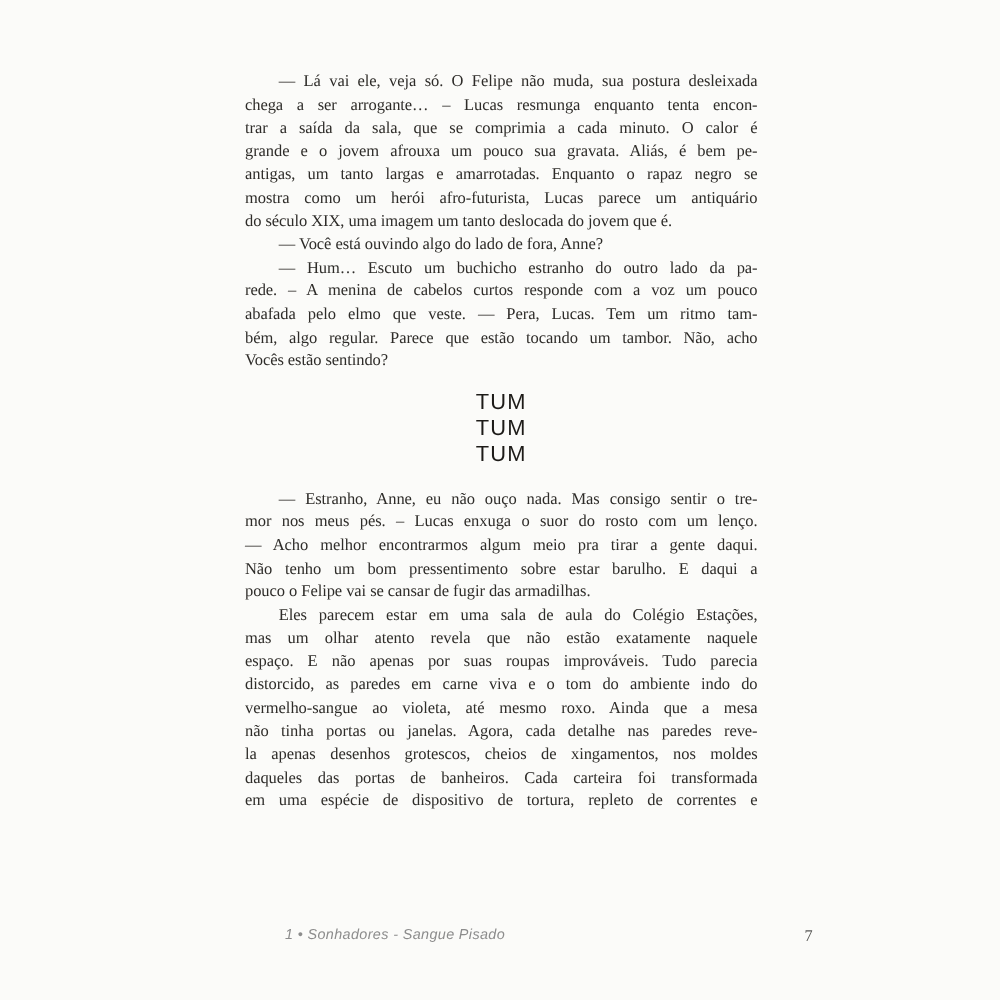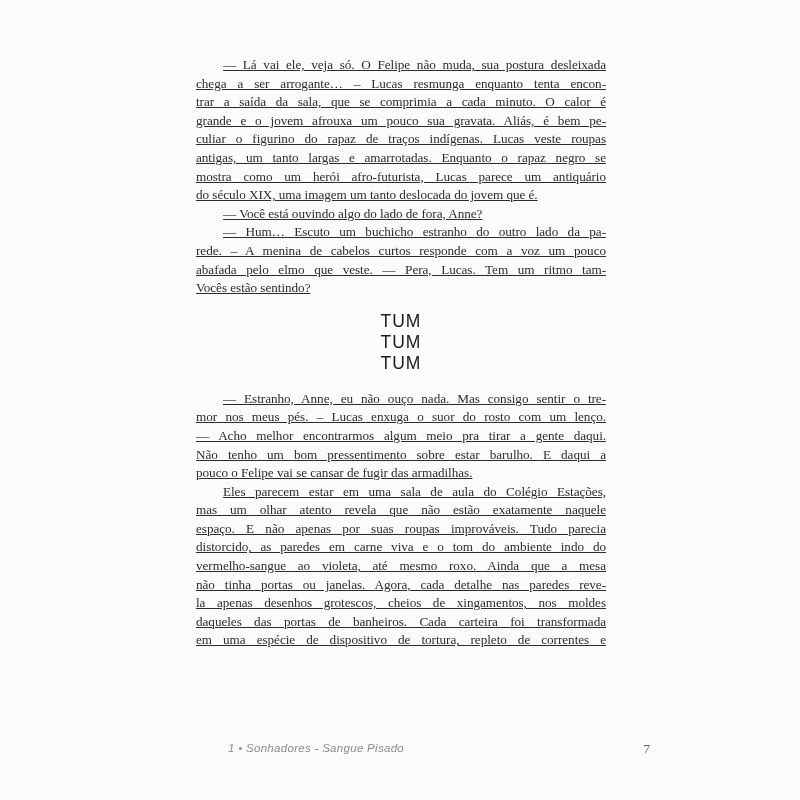--- a/index.html
+++ b/index.html
@@ -21,21 +21,21 @@
   .text-block {
     position: absolute;
     left: 196px;
     top: 56px;
     width: 410px;
     font-size: 13.2px;
     line-height: 18.6px;
     letter-spacing: -0.05px;
     text-align: justify;
   }
-  .paragraph { margin: 0; padding: 0; text-decoration: underline; }
+  .paragraph { margin: 0; padding: 0; }
   .line {
     text-align: justify;
     text-align-last: justify;
     text-justify: inter-word;
     white-space: normal;
   }
   .line.first { text-indent: 27px; }
   .line.last { text-align-last: left; }
   .tum-block {
     margin: 13px 0 16px 0;
@@ -77,34 +77,34 @@
 
 <div class="book-page">
 
   <div class="text-block">
 
     <div class="paragraph">
       <div class="line first">— Lá vai ele, veja só. O Felipe não muda, sua postura desleixada</div>
       <div class="line">chega a ser arrogante… – Lucas resmunga enquanto tenta encon-</div>
       <div class="line">trar a saída da sala, que se comprimia a cada minuto. O calor é</div>
       <div class="line">grande e o jovem afrouxa um pouco sua gravata. Aliás, é bem pe-</div>
-      <div class="line">culiar o figurino do rapaz de traços indígenas. Lucas veste roupas</div>
       <div class="line">antigas, um tanto largas e amarrotadas. Enquanto o rapaz negro se</div>
       <div class="line">mostra como um herói afro-futurista, Lucas parece um antiquário</div>
       <div class="line last">do século XIX, uma imagem um tanto deslocada do jovem que é.</div>
     </div>
 
     <div class="paragraph">
       <div class="line first last">— Você está ouvindo algo do lado de fora, Anne?</div>
     </div>
 
     <div class="paragraph">
       <div class="line first">— Hum… Escuto um buchicho estranho do outro lado da pa-</div>
       <div class="line">rede. – A menina de cabelos curtos responde com a voz um pouco</div>
       <div class="line">abafada pelo elmo que veste. — Pera, Lucas. Tem um ritmo tam-</div>
+      <div class="line">bém, algo regular. Parece que estão tocando um tambor. Não, acho</div>
       <div class="line last">Vocês estão sentindo?</div>
     </div>
 
     <div class="tum-block">
       <div class="tum-line">TUM</div>
       <div class="tum-line">TUM</div>
       <div class="tum-line">TUM</div>
     </div>
 
     <div class="paragraph">

